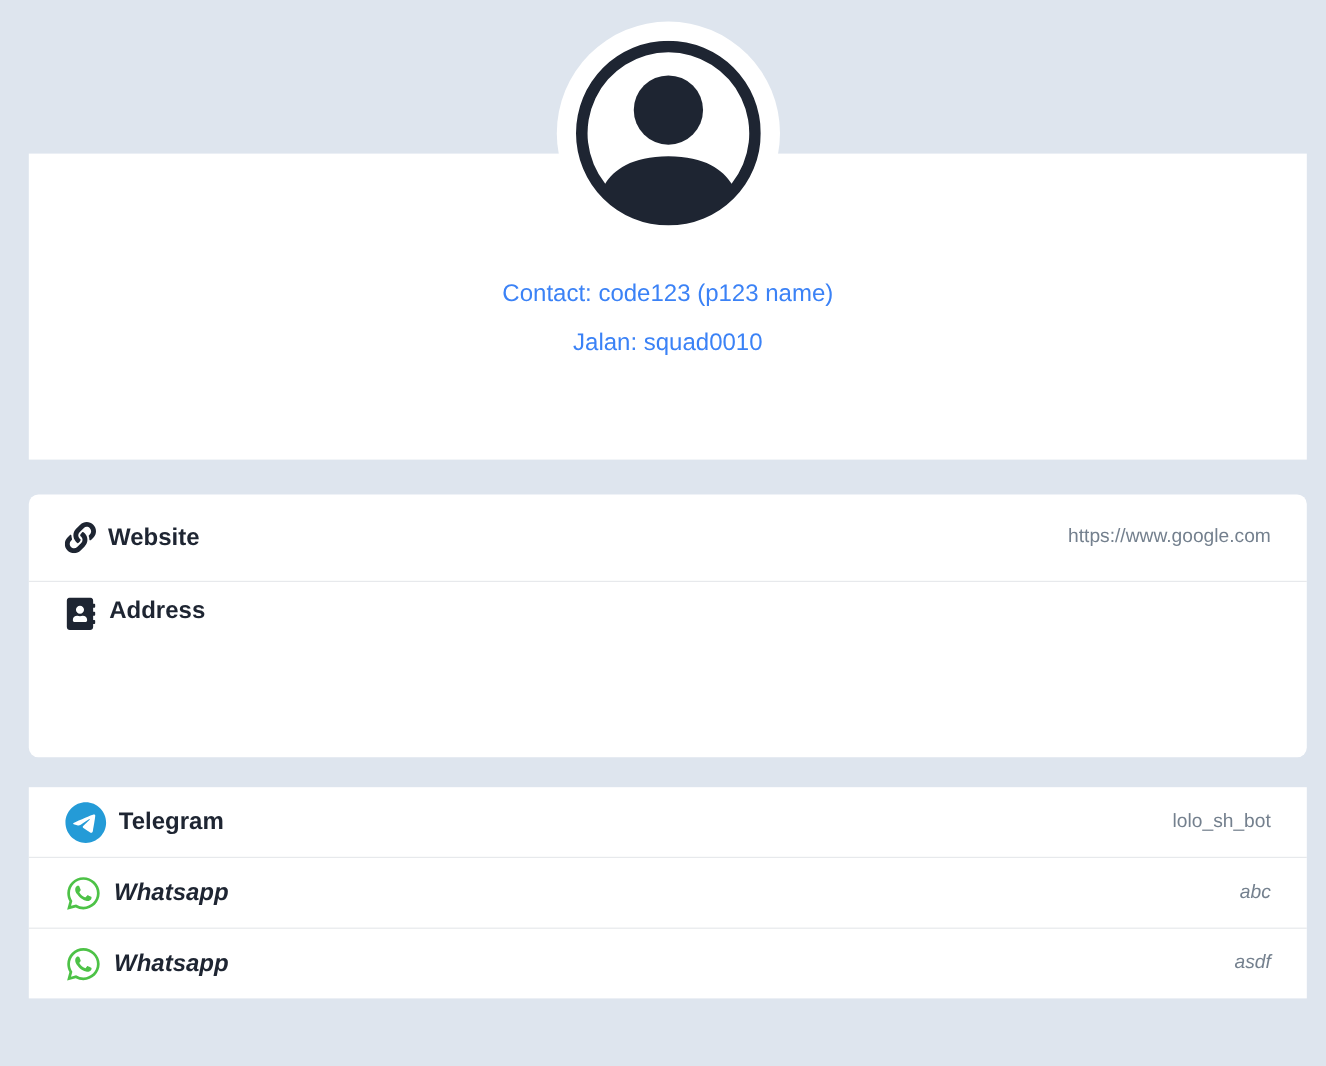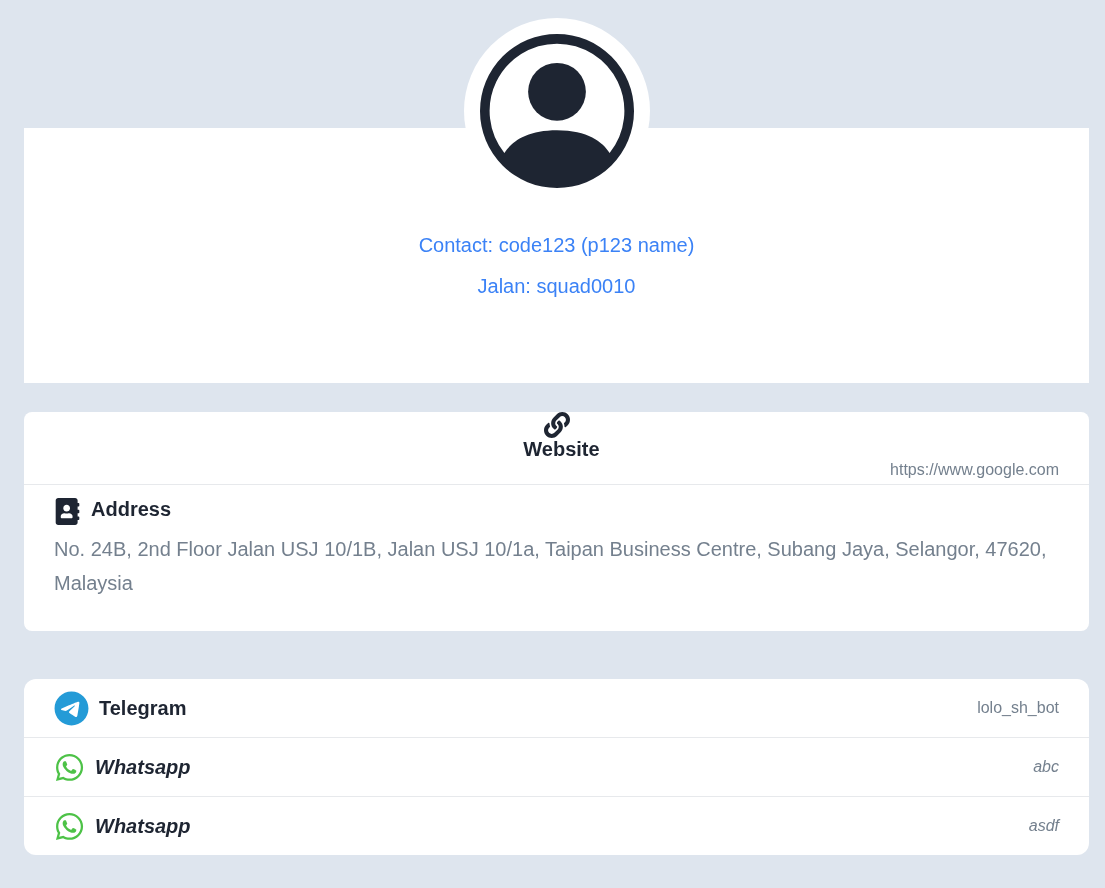--- a/index.html
+++ b/index.html
@@ -62,21 +62,20 @@
   .info-card { top:412px; height:219px; border-radius:8px; }
   .row-line {
     display:flex;
     align-items:center;
     padding:0 30px;
     box-sizing:border-box;
   }
   .website-row {
     height:73px;
     border-bottom:1px solid #e7e9ec;
-    flex-direction:column;
   }
   .row-label {
     font-size:20px;
     font-weight:700;
     color:#1e2532;
     margin-left:10px;
   }
   .row-value {
     margin-left:auto;
     font-size:16px;
@@ -89,24 +88,23 @@
   .address-text {
     margin-top:7px;
     font-size:20px;
     line-height:34px;
     color:#74808e;
   }
   
   .contacts-card {
     top:656px;
     height:176px;
-    border-radius:12px;
+    border-radius:0;
     display:flex;
     flex-direction:column;
-    margin-top:23px;
   }
   .contact-row {
     flex:1;
     display:flex;
     align-items:center;
     padding:0 30px;
     box-sizing:border-box;
   }
   .contact-row + .contact-row { border-top:1px solid #e7e9ec;font-style:italic; }
 </style>
@@ -143,21 +141,20 @@
 
     <div class="address-block">
       <div class="address-head">
         <span class="icon">
           <svg viewBox="0 0 448 512" width="27" height="27" fill="#1e2532" xmlns="http://www.w3.org/2000/svg">
             <path d="M436 160c6.6 0 12-5.4 12-12v-40c0-6.6-5.4-12-12-12h-20V48c0-26.5-21.5-48-48-48H48C21.5 0 0 21.5 0 48v416c0 26.5 21.5 48 48 48h320c26.5 0 48-21.5 48-48v-48h20c6.6 0 12-5.4 12-12v-40c0-6.6-5.4-12-12-12h-20v-64h20c6.6 0 12-5.4 12-12v-40c0-6.6-5.4-12-12-12h-20v-64h20zm-228-32c35.3 0 64 28.7 64 64s-28.7 64-64 64-64-28.7-64-64 28.7-64 64-64zm112 236.8c0 10.6-10 19.2-22.4 19.2H118.4C106 384 96 375.4 96 364.8v-19.2c0-31.8 30.1-57.6 67.2-57.6h5c12.3 5.1 25.7 8 39.8 8s27.6-2.9 39.8-8h5c37.1 0 67.2 25.8 67.2 57.6v19.2z"></path>
           </svg>
         </span>
         <span class="row-label">Address</span>
       </div>
-      <div class="address-text">No. 24B, 2nd Floor Jalan USJ 10/1B, Jalan USJ 10/1a, Taipan Business Centre, Subang Jaya, Selangor, 47620, Malaysia</div>
     </div>
 
   </div>
 
   <div class="card contacts-card">
 
     <div class="contact-row">
       <span class="icon">
         <svg viewBox="0 0 496 512" width="35" height="35" fill="#249bd7" xmlns="http://www.w3.org/2000/svg">
           <path d="M248,8C111.033,8,0,119.033,0,256S111.033,504,248,504,496,392.967,496,256,384.967,8,248,8ZM362.952,176.66c-3.732,39.215-19.881,134.378-28.1,178.3-3.476,18.584-10.322,24.816-16.948,25.425-14.4,1.326-25.338-9.517-39.287-18.661-21.827-14.308-34.158-23.215-55.346-37.177-24.485-16.135-8.612-25,5.342-39.5,3.652-3.793,67.107-61.51,68.335-66.746.153-.655.3-3.1-1.154-4.384s-3.59-.849-5.135-.5q-3.283.746-104.608,69.142-14.845,10.194-26.894,9.934c-8.855-.191-25.888-5.006-38.551-9.123-15.531-5.048-27.875-7.717-26.8-16.291q.84-6.7,18.45-13.7,108.446-47.248,144.628-62.3c68.872-28.647,83.183-33.623,92.511-33.789,2.052-.034,6.639.474,9.61,2.885a10.452,10.452,0,0,1,3.53,6.716A43.765,43.765,0,0,1,362.952,176.66Z"></path>

